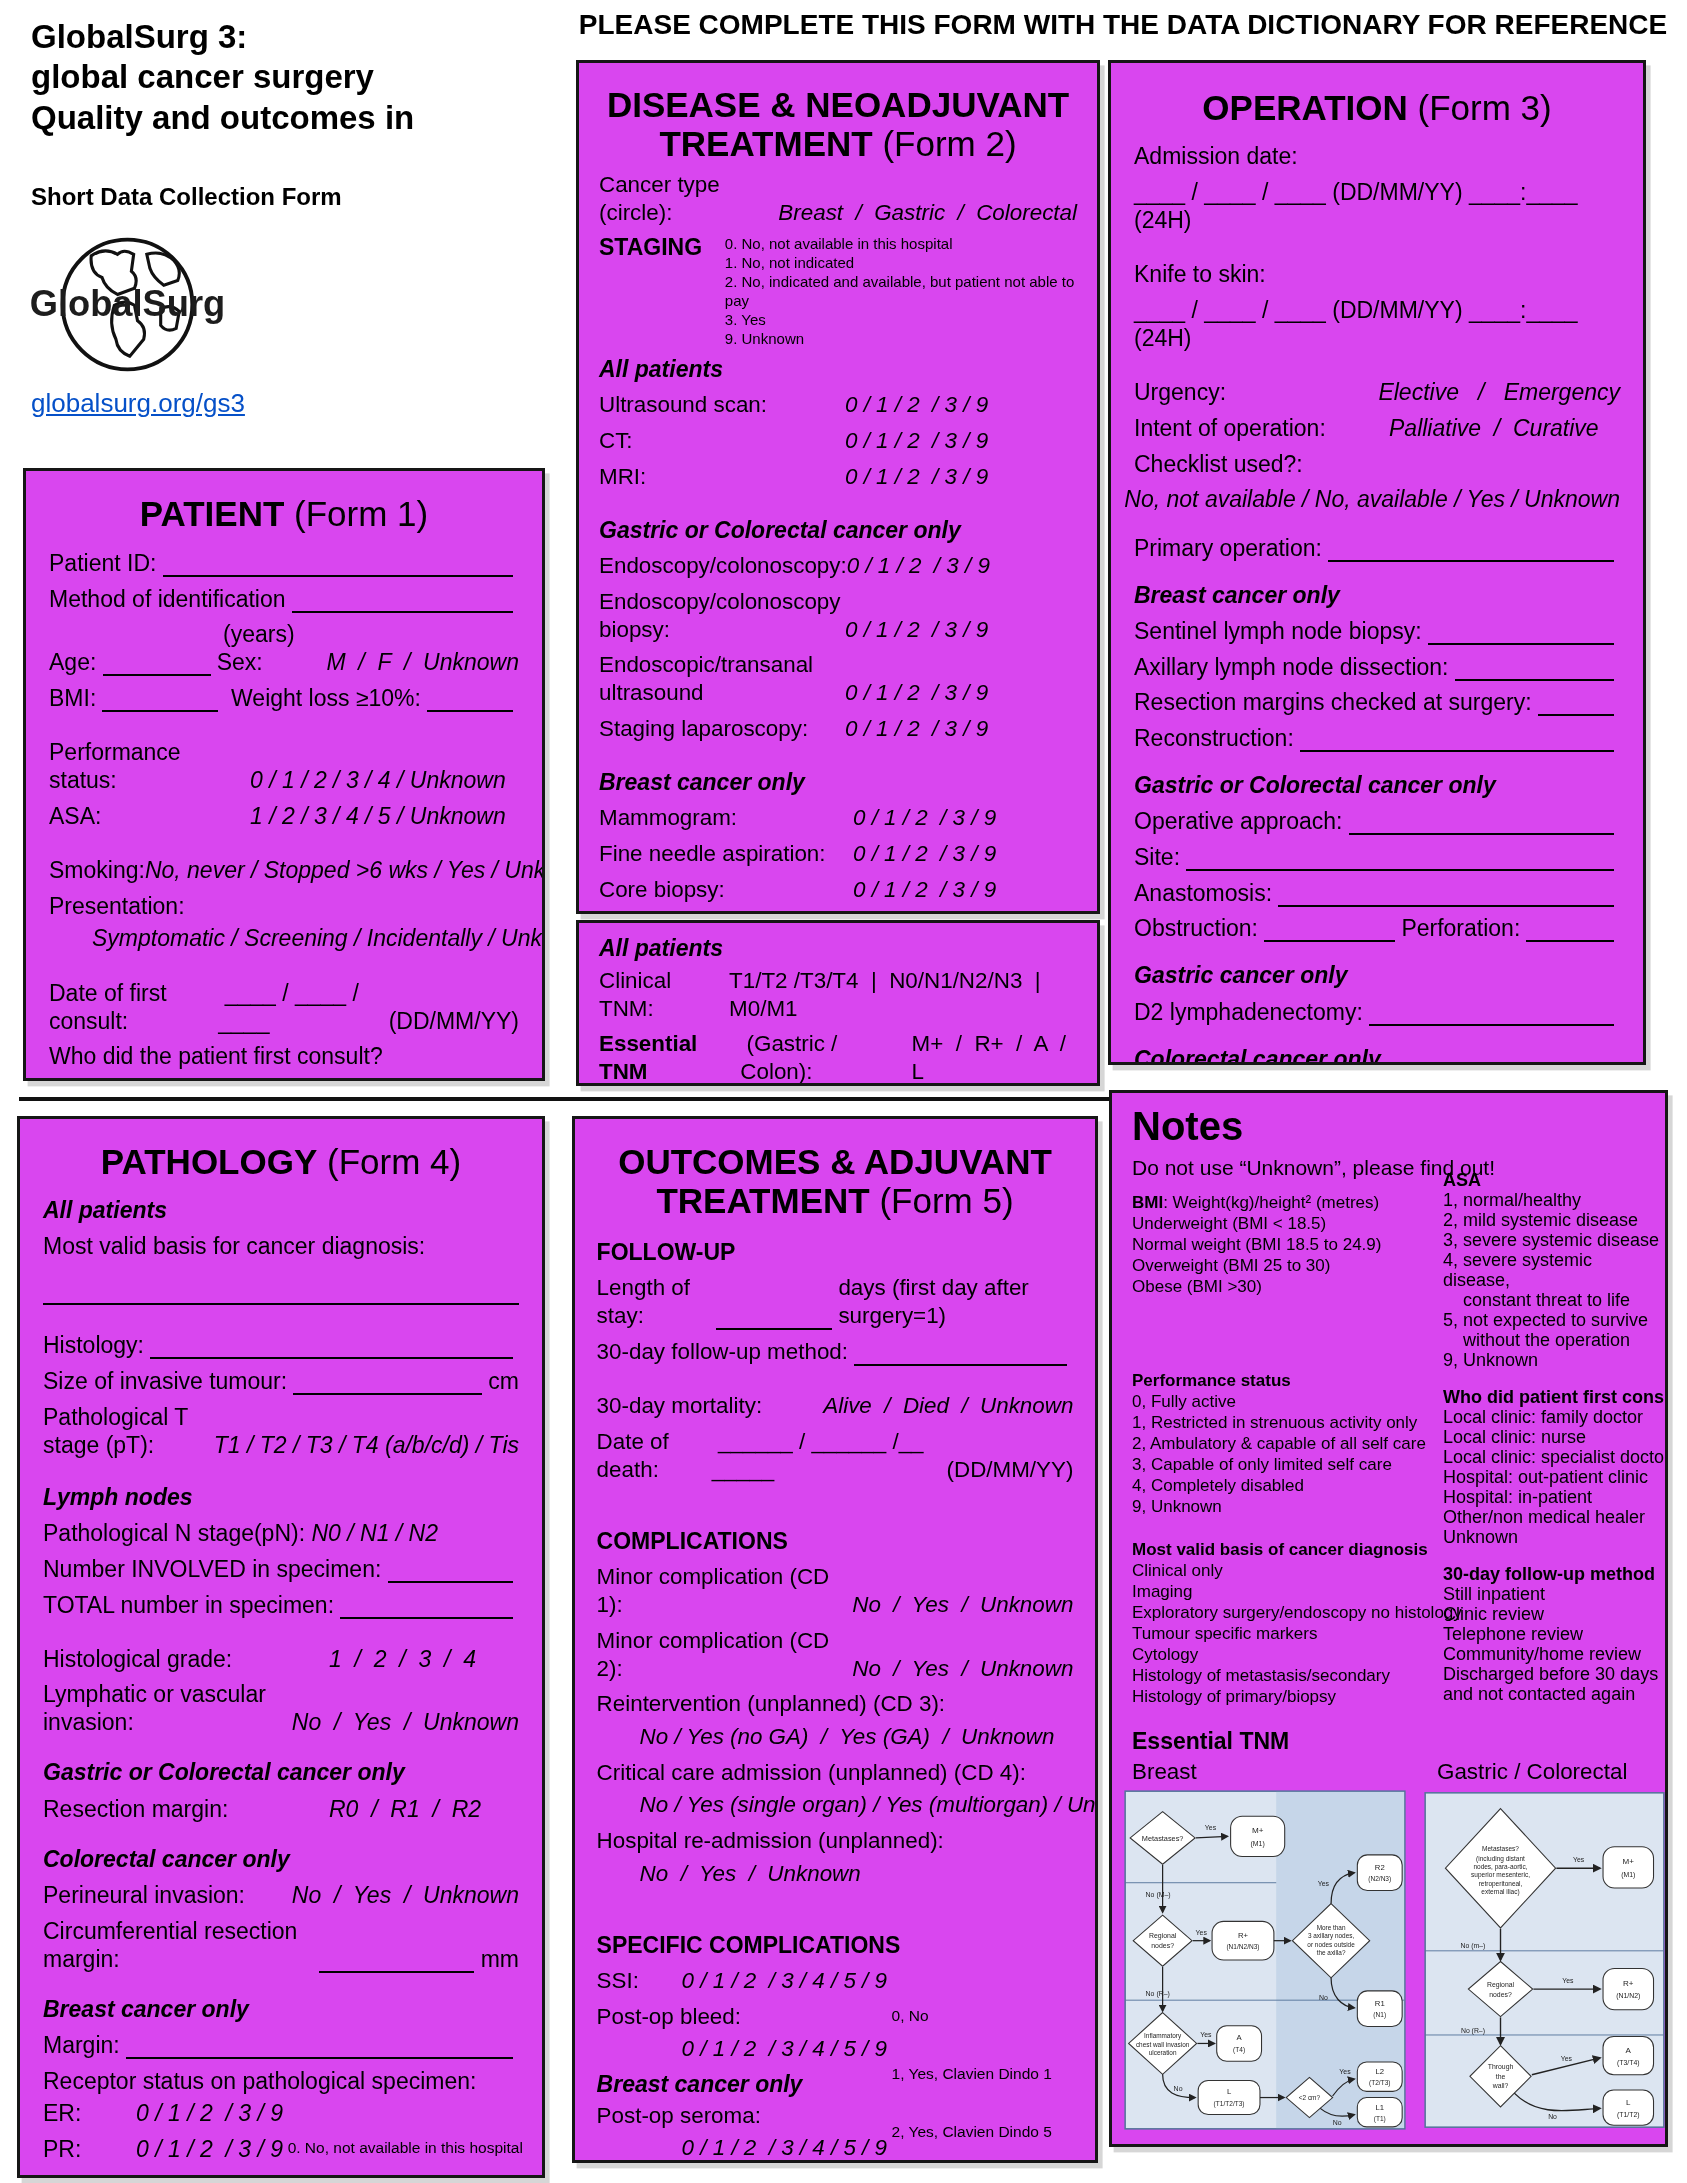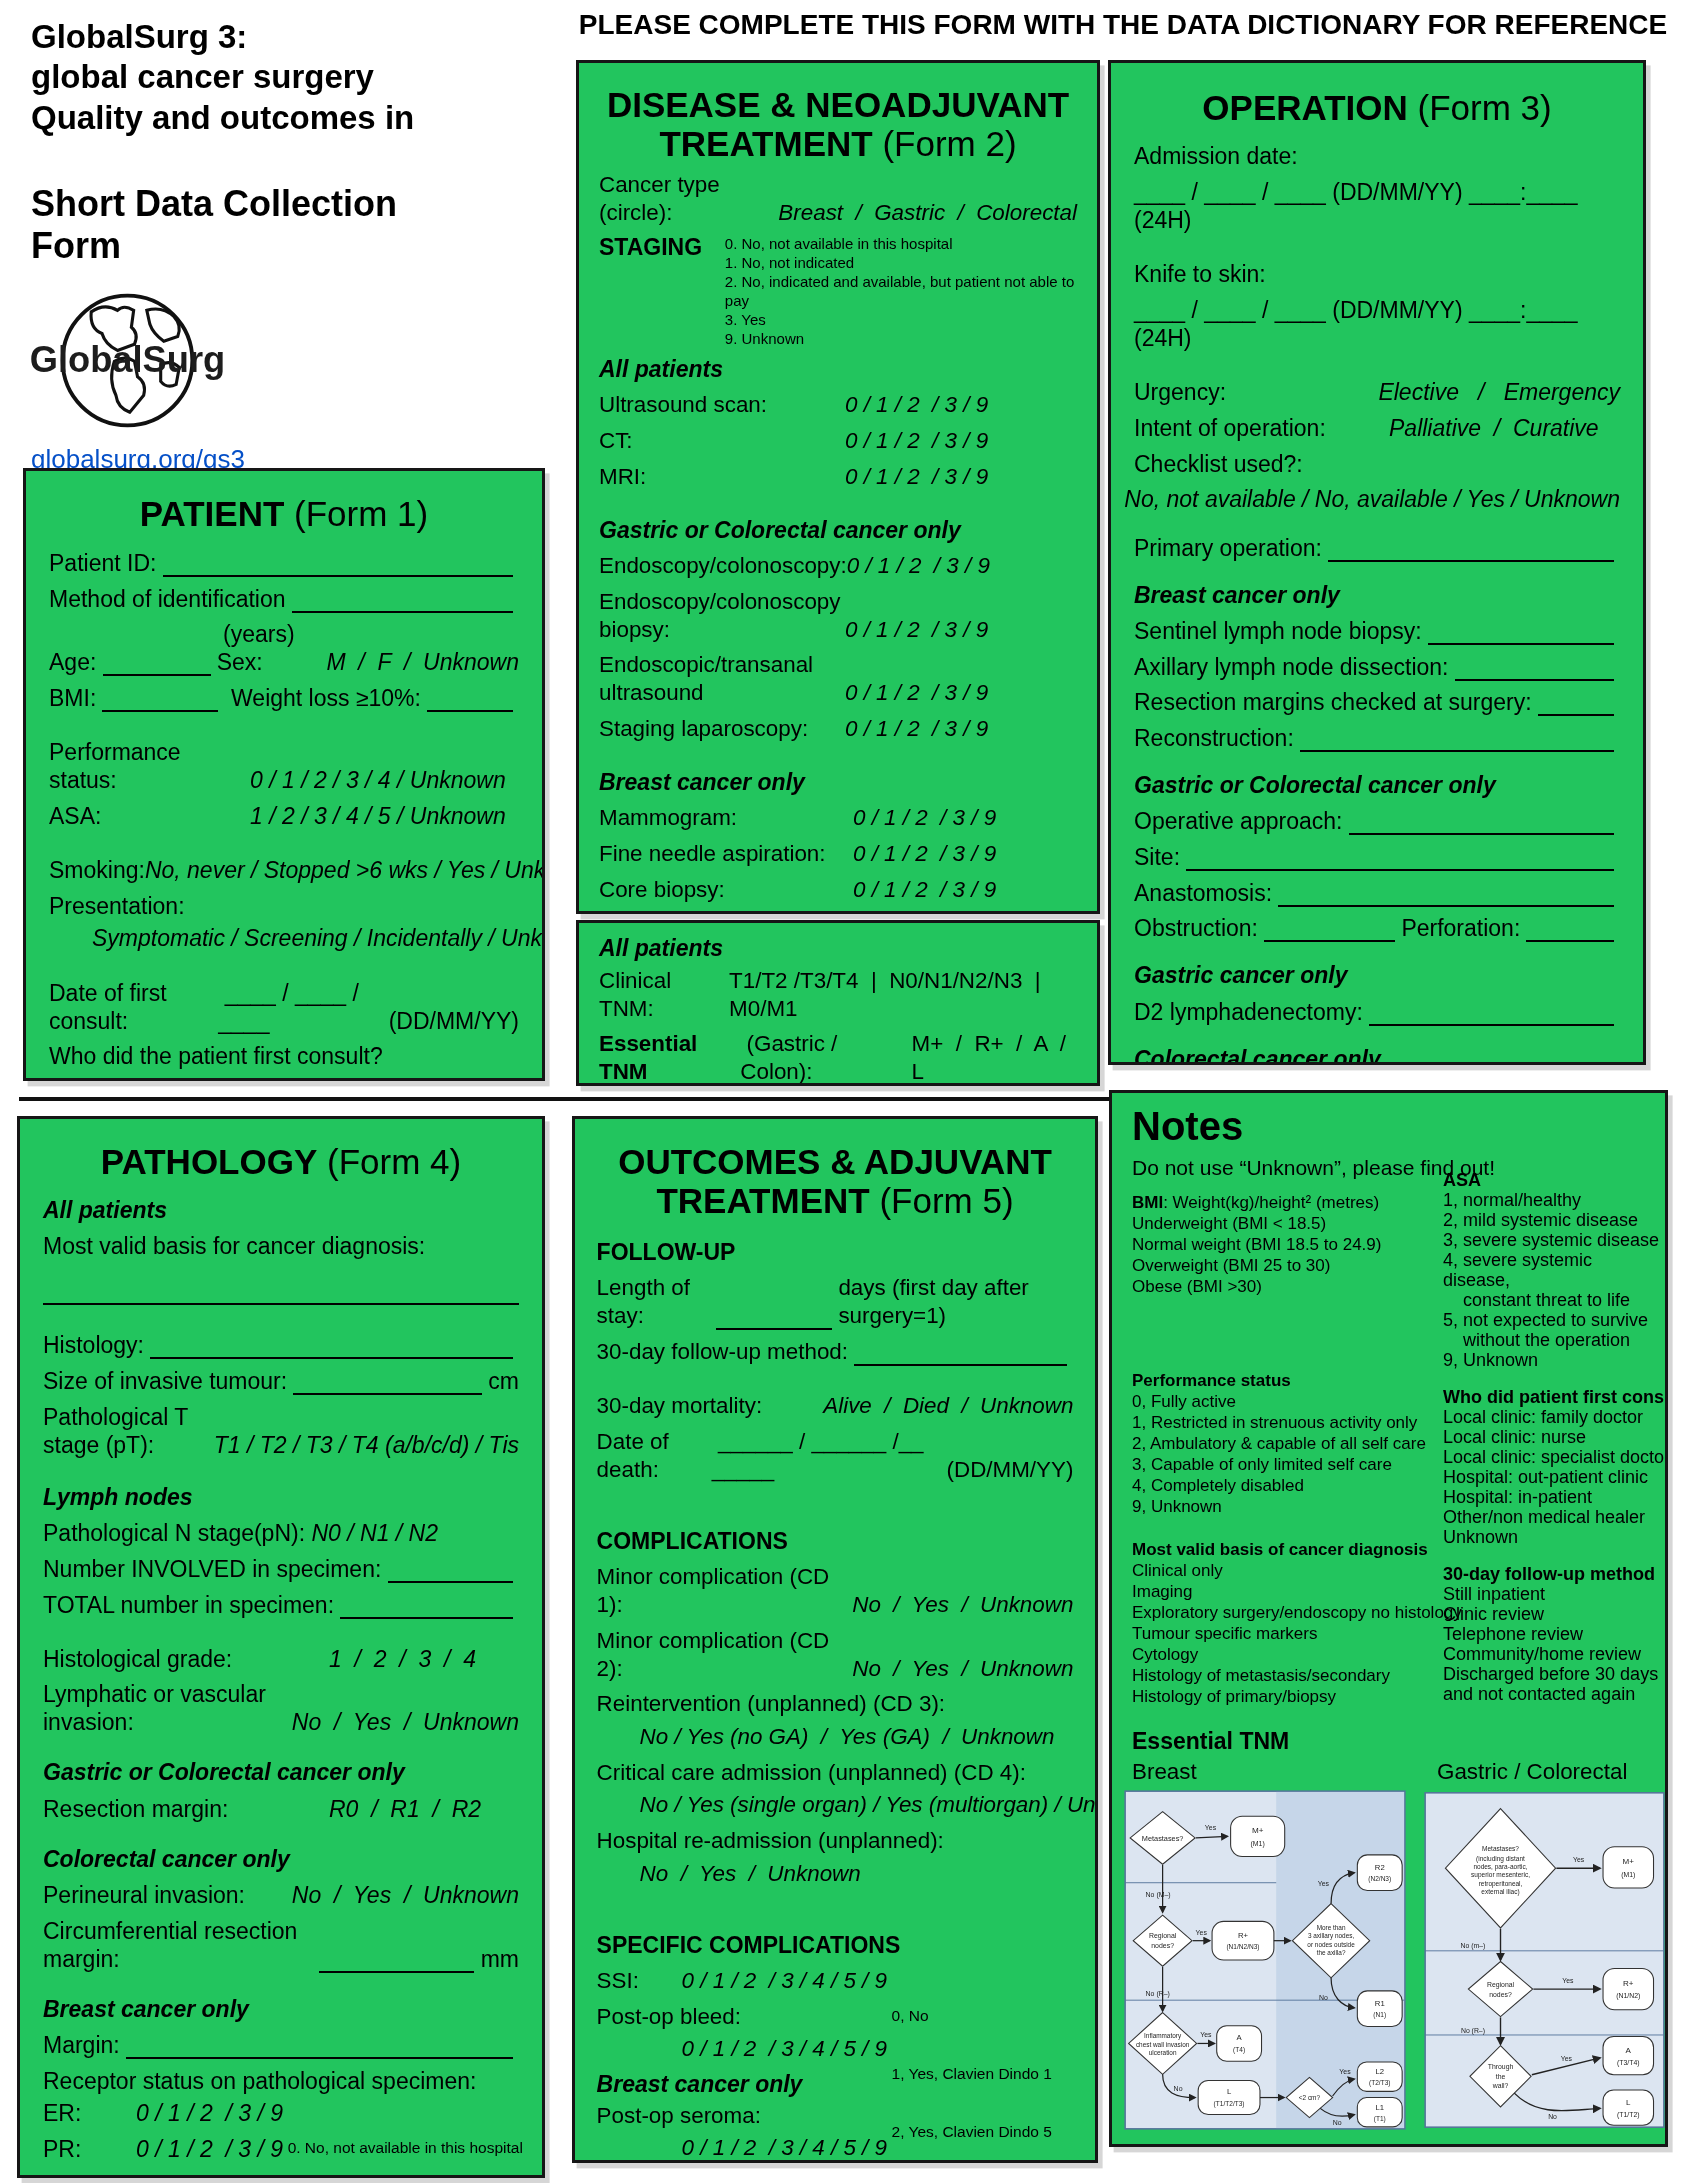--- a/index.html
+++ b/index.html
@@ -1,35 +1,35 @@
 <!DOCTYPE html>
 <html style="font-size:12.4px"><head>
 <meta charset="utf-8">
 <style>
   html,body{margin:0;padding:0;background:#ffffff;}
   #page{position:relative;width:1688px;height:2183px;background:#fff;color:#000;
         font-family:"Liberation Sans",sans-serif;overflow:hidden;}
-  .box{position:absolute;background:#22c55e;border:3.1px solid #161616;box-shadow:4.6px 5.4px 0 #d6d6d6;
+  .box{position:absolute;background:#d946ef;border:3.1px solid #161616;box-shadow:4.6px 5.4px 0 #d6d6d6;
        box-sizing:border-box;overflow:hidden;}
   .bt{text-align:center;font-size:35px;line-height:1.12;margin:10.8px 0 15.5px;}
   .bt .bb{font-weight:bold;}
   .r{display:flex;align-items:flex-end;margin:0 0 7.7px 0;font-size:23px;line-height:28px;}
   .lbl{white-space:pre-wrap;}
   .opt{font-style:italic;white-space:pre;}
   .fill{border-bottom:2.3px solid #000;height:23px;flex:1 1 auto;margin:0 6.2px;}
   .sec{font-weight:bold;font-style:italic;font-size:23px;line-height:26px;margin:20px 0 9.3px;}
   .h2{font-weight:bold;font-size:23px;margin:18.6px 0 7.7px;}
   .sp{height:18.6px;}
   .small{font-size:15px;line-height:19px;white-space:pre-wrap;}
   .legend{font-size:15.5px;line-height:19.3px;white-space:pre-wrap;}
   .grid2{display:grid;grid-template-columns:1fr 236px;column-gap:4.6px;}
   .indent{margin-left:43px;}
   .masthead{position:absolute;left:31px;top:17px;width:464px;text-align:left;}
   .masthead .t1{font-weight:bold;font-size:33px;line-height:1.22;}
-  .masthead .t2{font-weight:bold;font-size:36px;margin-top:45px;}
+  .masthead .t2{font-weight:bold;font-size:24px;margin-top:45px;}
   .masthead .link{font-size:26px;margin-top:7.7px;color:#0550c8;text-decoration:underline;}
   .logo{margin-top:20px;position:relative;display:inline-block;}
   .notice{position:absolute;left:576px;top:9.3px;width:1094px;text-align:center;
           font-weight:bold;font-size:28px;}
   .divider{position:absolute;left:19.3px;top:1097px;width:1649px;height:3.9px;background:#111;}
   .ncol{position:absolute;font-size:17px;line-height:21px;}
   .ncol .nh{font-weight:bold;}
   .nitem{white-space:pre-wrap;}
   .ngap{height:21.6px;}
   svg text{font-family:"Liberation Sans",sans-serif;fill:#1d1d1d;}

